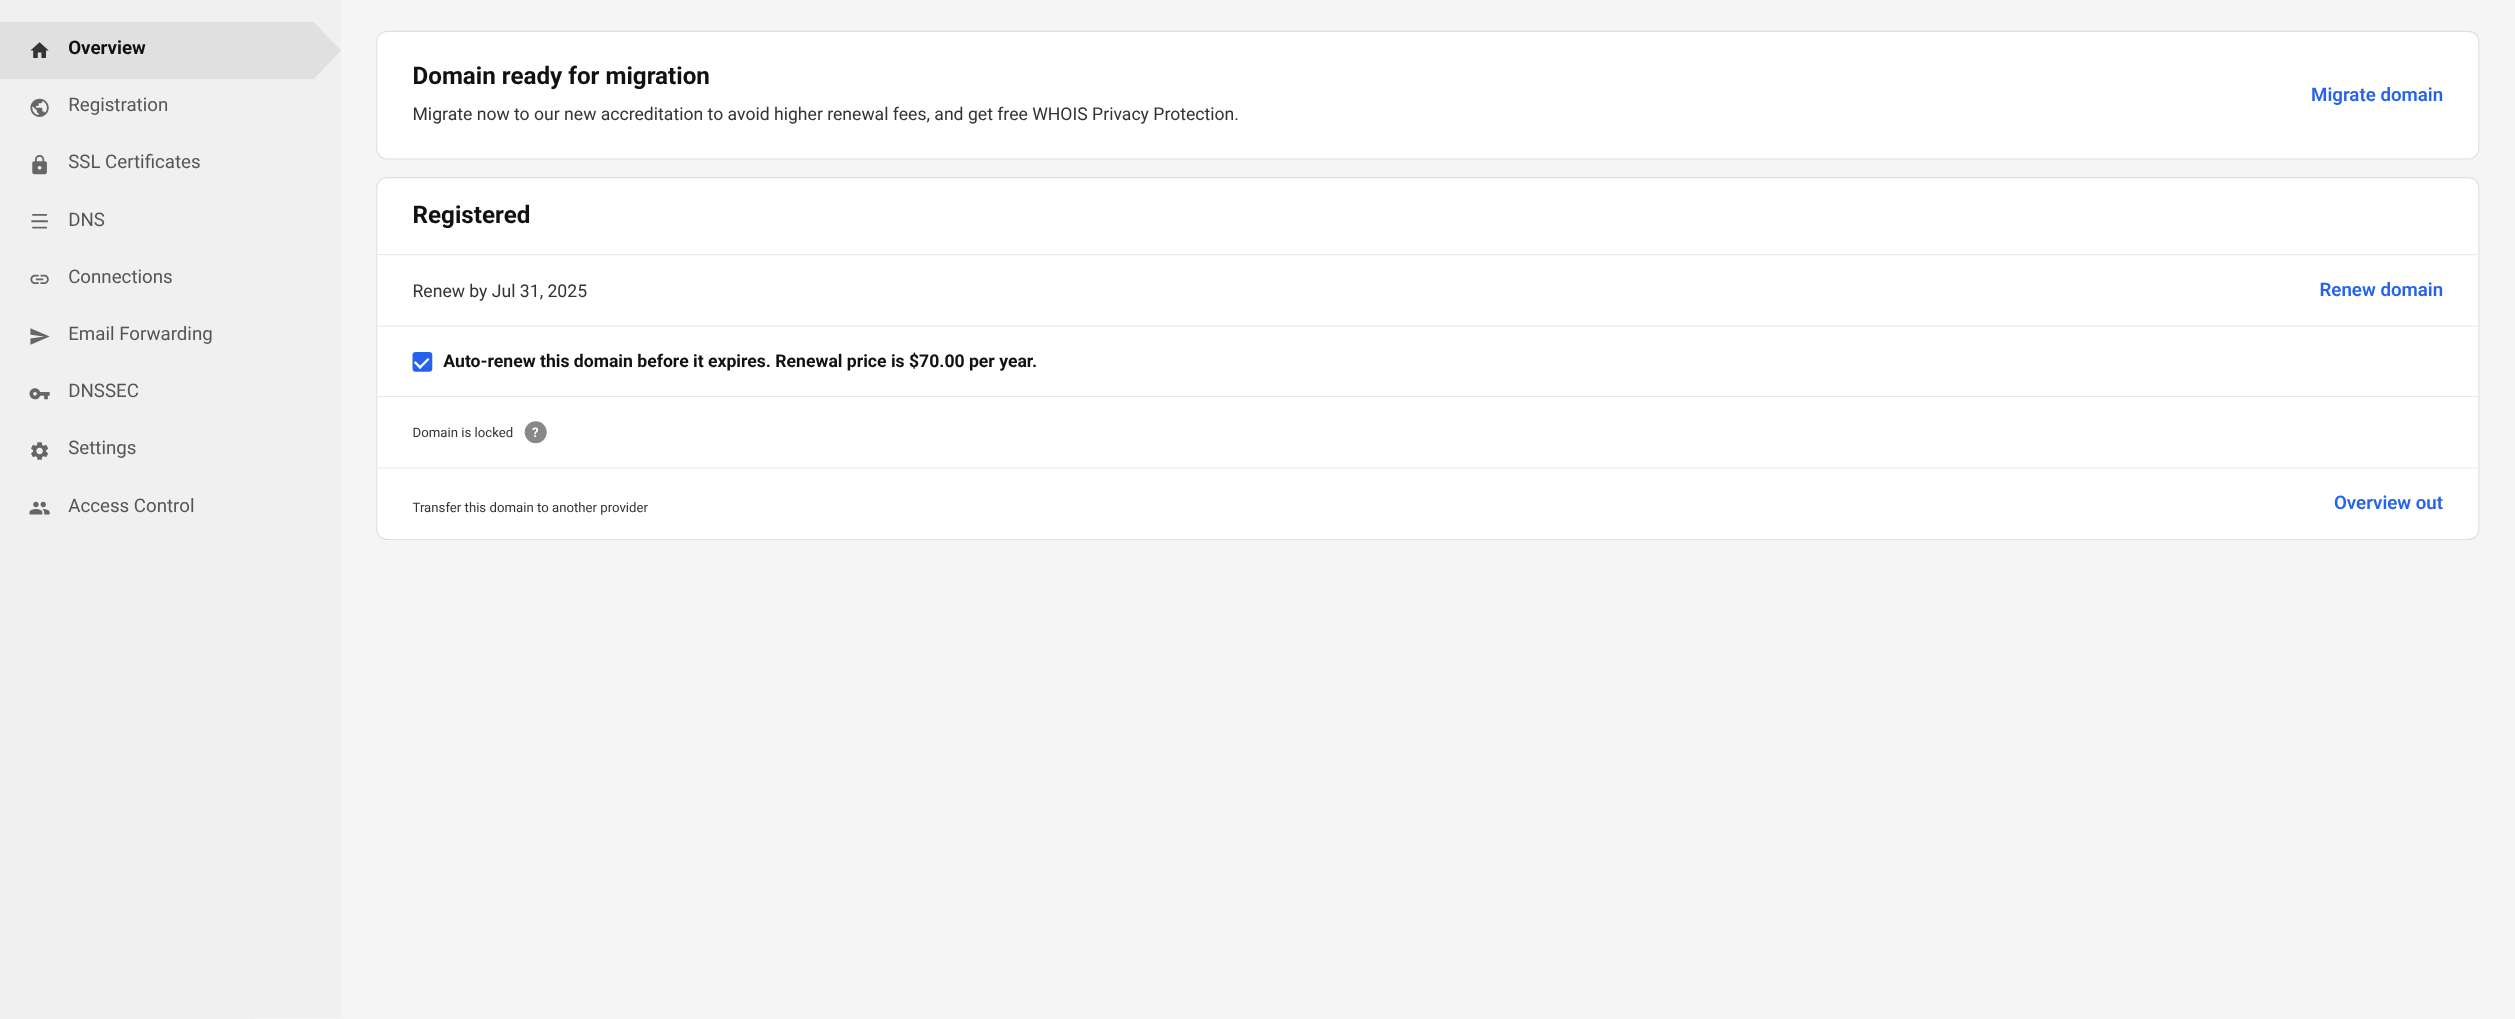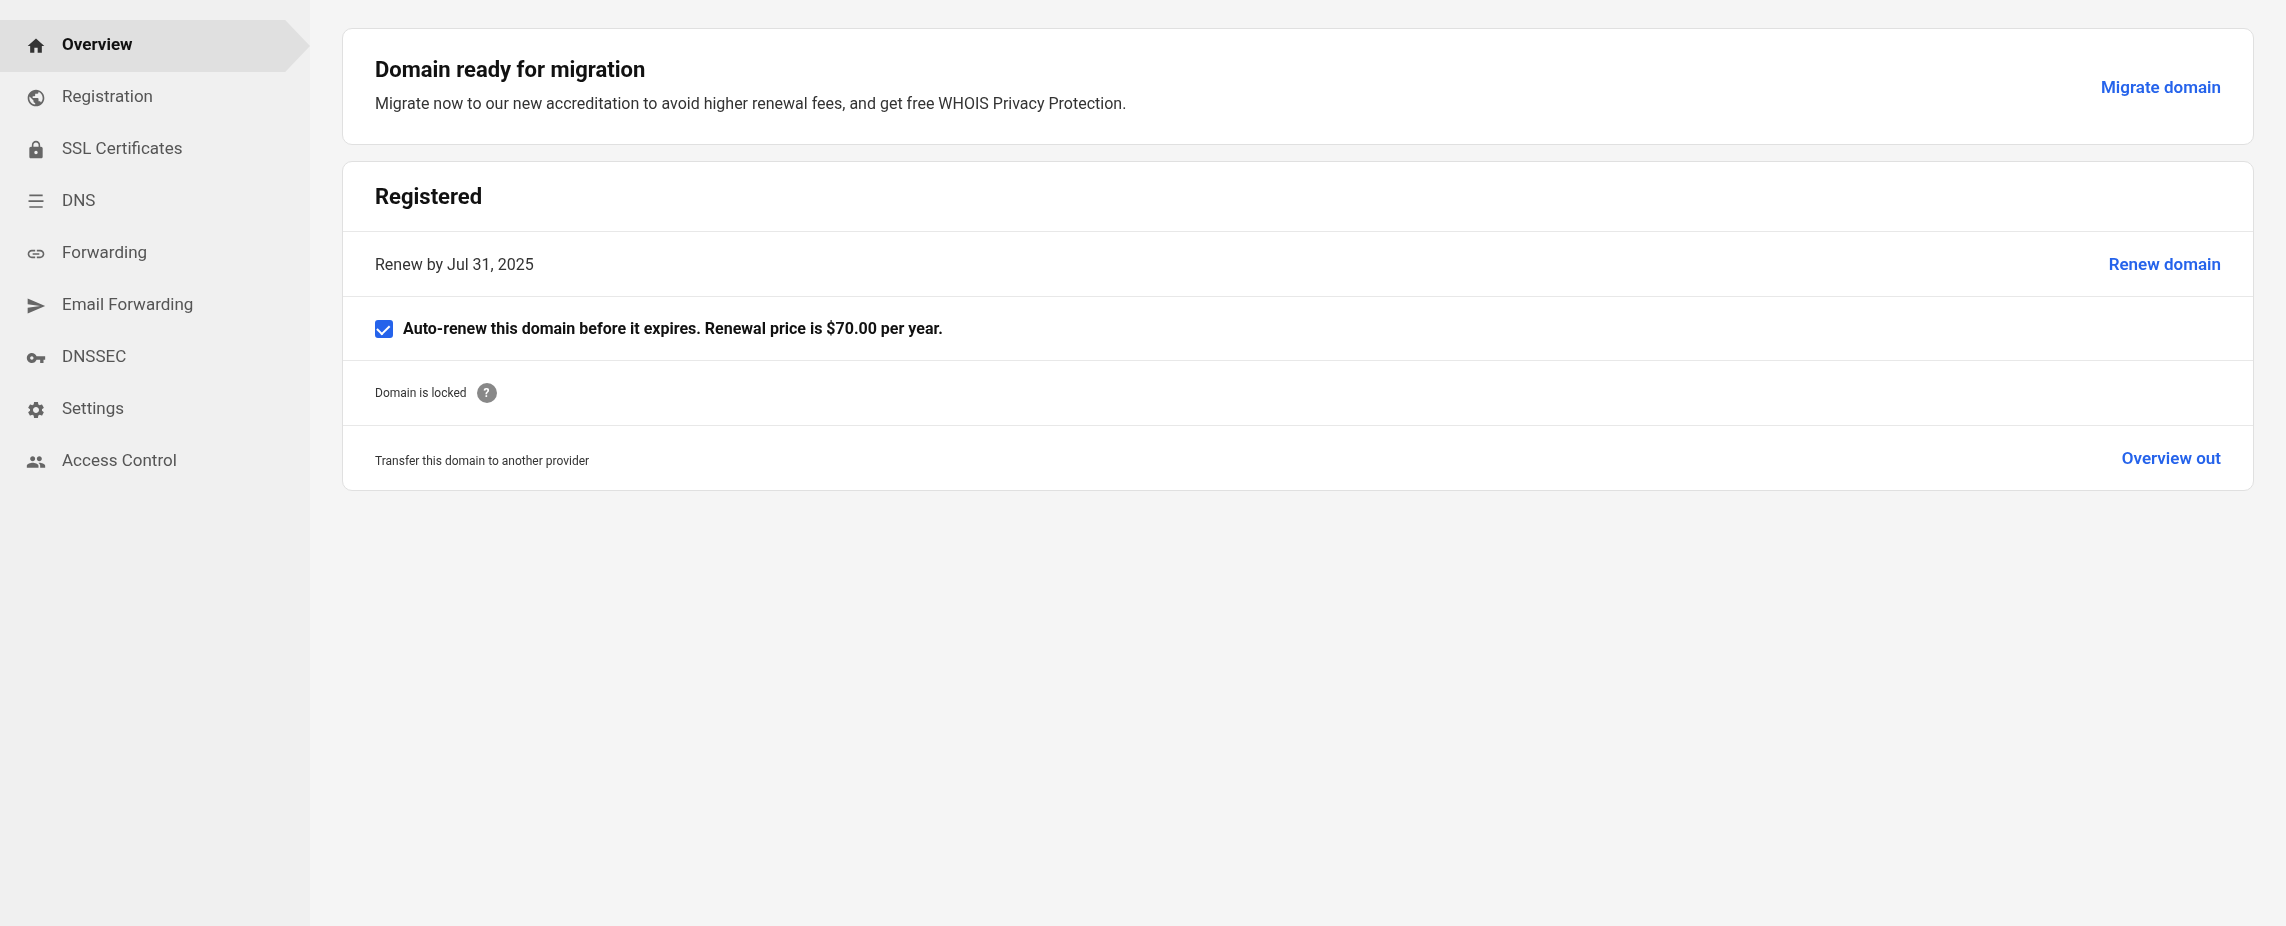--- a/index.html
+++ b/index.html
@@ -258,21 +258,21 @@
     </span>
     <span class="sidebar-item-label">DNS</span>
   </div>
 
   <div class="sidebar-item">
     <span class="icon">
       <svg viewBox="0 0 24 24" xmlns="http://www.w3.org/2000/svg">
         <path d="M3.9 12c0-1.71 1.39-3.1 3.1-3.1h4V7H7c-2.76 0-5 2.24-5 5s2.24 5 5 5h4v-1.9H7c-1.71 0-3.1-1.39-3.1-3.1zM8 13h8v-2H8v2zm9-6h-4v1.9h4c1.71 0 3.1 1.39 3.1 3.1s-1.39 3.1-3.1 3.1h-4V17h4c2.76 0 5-2.24 5-5s-2.24-5-5-5z"></path>
       </svg>
     </span>
-    <span class="sidebar-item-label">Forwarding</span>
+    <span class="sidebar-item-label">Connections</span>
   </div>
 
   <div class="sidebar-item">
     <span class="icon">
       <svg viewBox="0 0 24 24" xmlns="http://www.w3.org/2000/svg">
         <path d="M2.01 21L23 12 2.01 3 2 10l15 2-15 2z"></path>
       </svg>
     </span>
     <span class="sidebar-item-label">Email Forwarding</span>
   </div>

